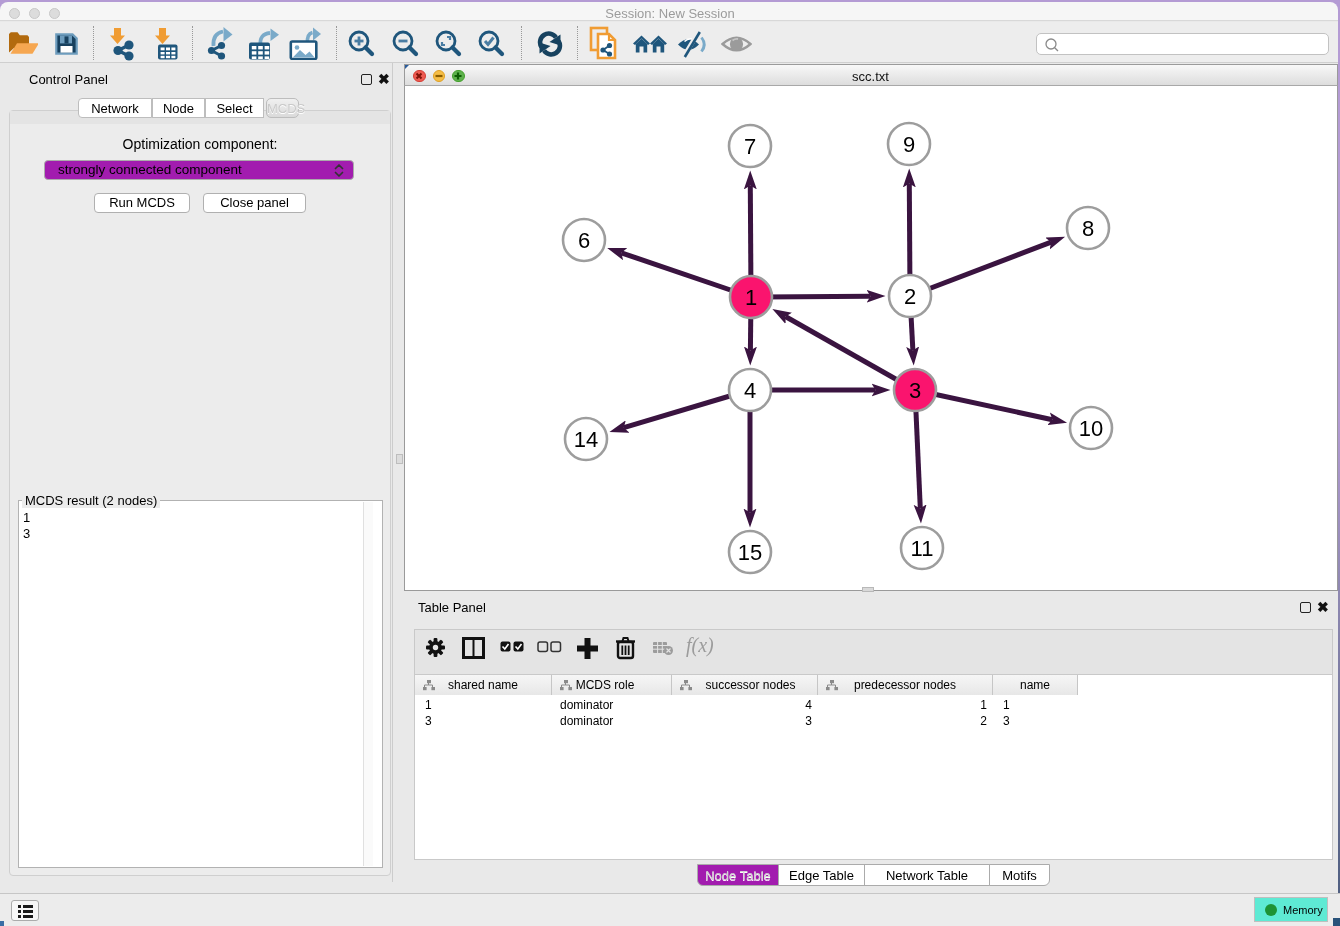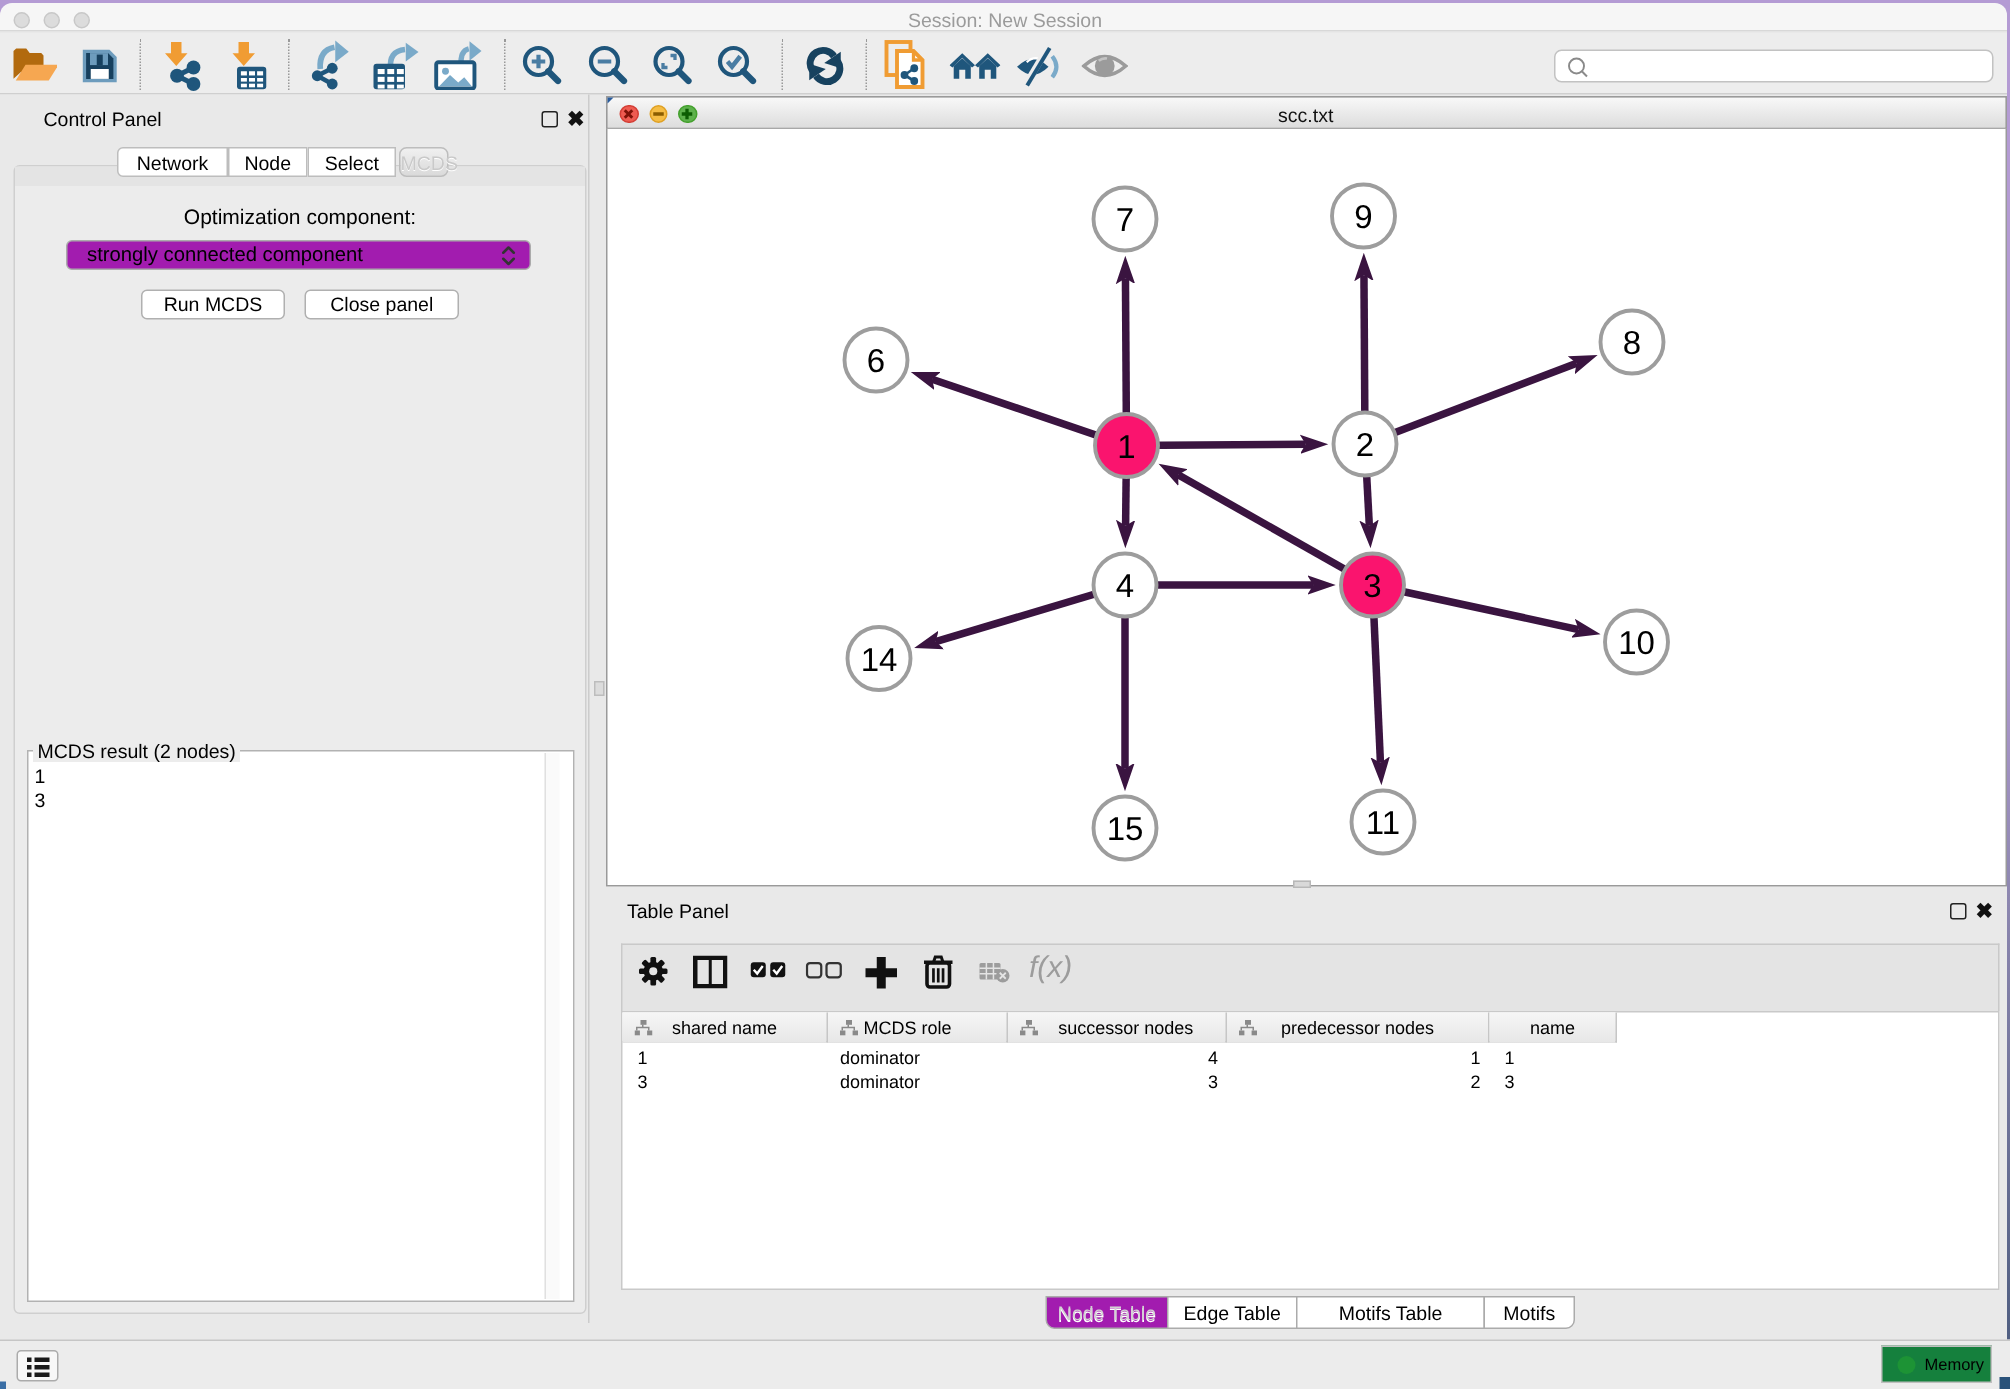--- a/index.html
+++ b/index.html
@@ -42,21 +42,21 @@
 #tp-title { left:418px; top:600px; font-size:13px; color:#000; }
 #tp-toolbar { left:414px; top:629px; width:919px; height:45px; background:#e4e4e4; border:1px solid #c9c9c9; border-bottom:none; }
 #tbl-header { left:415px; top:675px; width:663px; height:20px; background:linear-gradient(#f6f6f6,#e7e7e7); border-bottom:1px solid #bdbdbd; }
 .th { position:absolute; top:675px; height:20px; font-size:12px; text-align:center; line-height:20px; border-right:1px solid #c6c6c6; background:linear-gradient(#f6f6f6,#e7e7e7); }
 #tbl-body { left:414px; top:674px; width:919px; height:186px; background:#fff; border:1px solid #c9c9c9; }
 .td { position:absolute; font-size:12px; line-height:17px; }
 .btab { position:absolute; top:864px; height:22px; margin-left:-1px; background:#fff; border:1px solid #ababab; font-size:13px; text-align:center; line-height:21px; border-radius:0 0 6px 6px; }
 
 #statusbar { left:0; top:893px; width:1340px; height:33px; background:#ececec; border-top:1px solid #c6c6c6; }
 #listbtn { left:11px; top:900px; width:28px; height:21px; background:#f7f7f7; border:1px solid #ababab; border-radius:3px; }
-#membtn { left:1254px; top:897px; width:74px; height:25px; background:#15803d; border:1px solid #bfbfbf; font-size:11px; }
+#membtn { left:1254px; top:897px; width:74px; height:25px; background:#5eead4; border:1px solid #bfbfbf; font-size:11px; }
 svg { display:block; }
 </style></head>
 <body>
 <div class="abs" id="ptop"></div>
 <div class="abs" style="left:0;top:0;width:12px;height:12px;background:#b49bd4;"></div>
 <div class="abs" style="right:0;top:0;width:12px;height:12px;background:#b49bd4;"></div>
 <div class="abs" id="pright"></div>
 <div class="abs" id="titlebar"></div>
 <div class="abs tl" style="left:9px;"></div>
 <div class="abs tl" style="left:29px;"></div>
@@ -348,21 +348,21 @@
 <rect x="1" y="1" width="14" height="11" rx="1" fill="#9c9c9c"></rect>
 <g stroke="#e4e4e4" stroke-width="1">
       <line x1="1" y1="4.5" x2="15" y2="4.5"></line>
       <line x1="5.6" y1="1" x2="5.6" y2="12"></line>
       <line x1="10.3" y1="1" x2="10.3" y2="12"></line>
       <line x1="1" y1="8.2" x2="15" y2="8.2"></line>
     </g>
 <circle cx="16.5" cy="9.5" r="4.5" fill="#9c9c9c"></circle>
 <path d="M14.5 7.5 L18.5 11.5 M18.5 7.5 L14.5 11.5" stroke="#e4e4e4" stroke-width="1.2"></path>
   </svg>
-<div class="abs" style="left:686px;top:634px;width:40px;font-family:Liberation Sans, sans-serif;font-style:italic;font-size:20px;color:#9c9c9c;">f(x)</div>
+<div class="abs" style="left:686px;top:634px;width:40px;font-family:Liberation Serif, serif;font-style:italic;font-size:20px;color:#9c9c9c;">f(x)</div>
 <div class="abs" id="tbl-body"></div>
 <div class="abs" id="tbl-header"></div>
 <div class="abs th" style="left:415px;width:137px;"><svg width="12" height="11" style="position:absolute;left:8px;top:5px;">
       <g fill="#8a8a8a">
         <rect x="4" y="0" width="4" height="3.2"></rect>
         <rect x="0" y="7" width="3.6" height="3.2"></rect>
         <rect x="8.4" y="7" width="3.6" height="3.2"></rect>
         <path d="M5.5 3 L5.5 5 L1.5 5 L1.5 7 M5.5 5 L9.5 5 L9.5 7" stroke="#8a8a8a" fill="none" stroke-width="1"></path>
       </g>
     </svg>shared name</div>
@@ -397,21 +397,21 @@
 <div class="abs td" style="left:672px;top:697px;width:140px;text-align:right;">4</div>
 <div class="abs td" style="left:818px;top:697px;width:169px;text-align:right;">1</div>
 <div class="abs td" style="left:1003px;top:697px;">1</div>
 <div class="abs td" style="left:425px;top:713px;">3</div>
 <div class="abs td" style="left:560px;top:713px;">dominator</div>
 <div class="abs td" style="left:672px;top:713px;width:140px;text-align:right;">3</div>
 <div class="abs td" style="left:818px;top:713px;width:169px;text-align:right;">2</div>
 <div class="abs td" style="left:1003px;top:713px;">3</div>
 <div class="abs btab" style="left:698px; width:82px; background:#a21caf; color:#d2d2d2; text-shadow:0 1px 0 #fff; border-radius:0 0 0 6px;">Node Table</div>
 <div class="abs btab" style="left:779px; width:87px; border-radius:0;">Edge Table</div>
-<div class="abs btab" style="left:865px; width:126px; border-radius:0;">Motifs Table</div>
+<div class="abs btab" style="left:865px; width:126px; border-radius:0;">Network Table</div>
 <div class="abs btab" style="left:990px; width:61px; border-radius:0 0 6px 0;">Motifs</div>
 
 <div class="abs" id="statusbar"></div>
 <div class="abs" id="listbtn">
     <svg width="26" height="19">
       <g fill="#1a1a1a">
         <rect x="6" y="4" width="3" height="3"></rect>
         <rect x="11" y="4" width="10" height="3"></rect>
         <rect x="6" y="9" width="3" height="3"></rect>
         <rect x="11" y="9" width="10" height="3"></rect>

